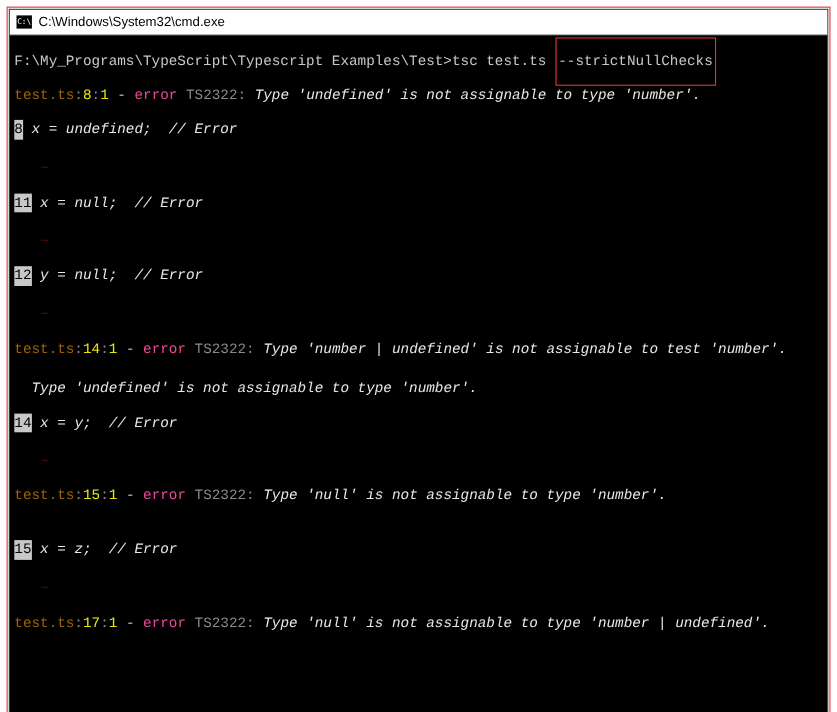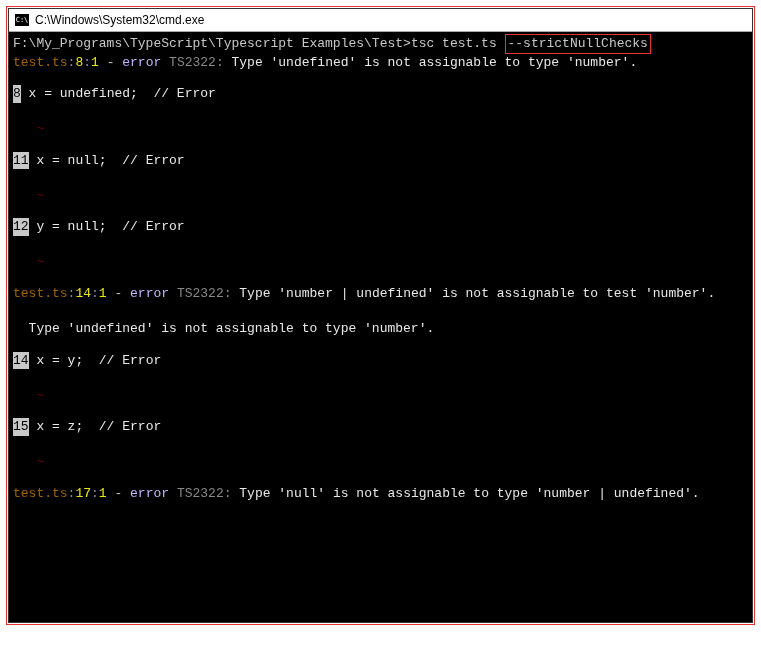--- a/index.html
+++ b/index.html
@@ -50,27 +50,27 @@
       color: #c8c8c8;
       padding: 2px 4px 20px 4px;
       line-height: 1.35;
       min-height: 590px;
       white-space: pre-wrap;
       word-break: break-all;
     }
     .highlight-box {
       border: 1.5px solid #e83232;
       display: inline-block;
-      padding: 0 2px;
+      padding: 12px 2px;
     }
     .cyan { color: #a16207; }
     .yellow { color: #e8e80a; }
-    .red { color: #c4b5fd; }
+    .red { color: #ec4899; }
     .grey { color: #888; }
-    .white { color: #e8e8e8; }
+    .white { color: #e8e8e8; font-style: italic; }
     .line-num {
       background: #c8c8c8;
       color: #000;
       display: inline-block;
     }
     .dark-red { color: #720404; }
     .block { display: block; }
     .mt { margin-top: 14px; }
   </style>
 </head>
@@ -87,20 +87,21 @@
 <span class="block mt"><span class="line-num">8</span><span class="white"> x = undefined;  // Error</span></span>
 <span>   </span><span class="dark-red">~</span>
 <span class="block mt"><span class="line-num">11</span><span class="white"> x = null;  // Error</span></span>
 <span>   </span><span class="dark-red">~</span>
 <span class="block mt"><span class="line-num">12</span><span class="white"> y = null;  // Error</span></span>
 <span>   </span><span class="dark-red">~</span>
 <span class="block mt"><span class="cyan">test.ts</span><span class="grey">:</span><span class="yellow">14</span><span class="grey">:</span><span class="yellow">1</span><span> - </span><span class="red">error</span><span> </span><span class="grey">TS2322</span><span class="grey">: </span><span class="white">Type 'number | undefined' is not assignable to test 'number'.</span></span>
 <span class="white">  Type 'undefined' is not assignable to type 'number'.</span>
 <span class="block mt"><span class="line-num">14</span><span class="white"> x = y;  // Error</span></span>
 <span>   </span><span class="dark-red">~</span>
+<span class="block mt"><span class="cyan">test.ts</span><span class="grey">:</span><span class="yellow">15</span><span class="grey">:</span><span class="yellow">1</span><span> - </span><span class="red">error</span><span> </span><span class="grey">TS2322</span><span class="grey">: </span><span class="white">Type 'null' is not assignable to type 'number'.</span></span>
 <span class="block mt"><span class="line-num">15</span><span class="white"> x = z;  // Error</span></span>
 <span>   </span><span class="dark-red">~</span>
 <span class="block mt"><span class="cyan">test.ts</span><span class="grey">:</span><span class="yellow">17</span><span class="grey">:</span><span class="yellow">1</span><span> - </span><span class="red">error</span><span> </span><span class="grey">TS2322</span><span class="grey">: </span><span class="white">Type 'null' is not assignable to type 'number | undefined'.</span></span>
 
 
 
 </div>
   </div>
 </div>
 

